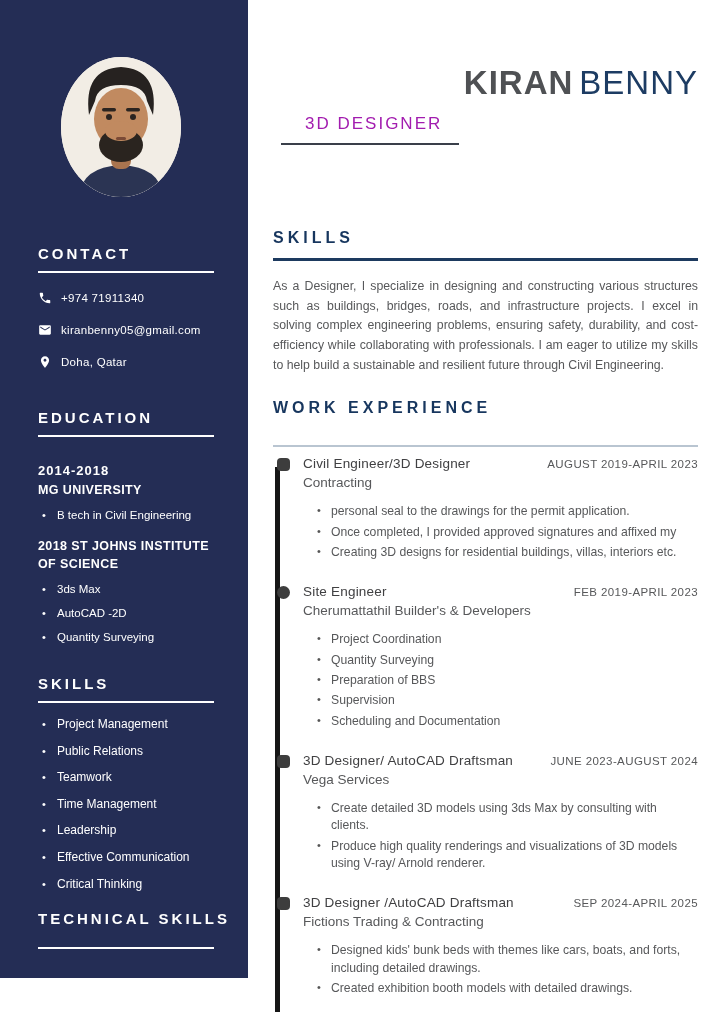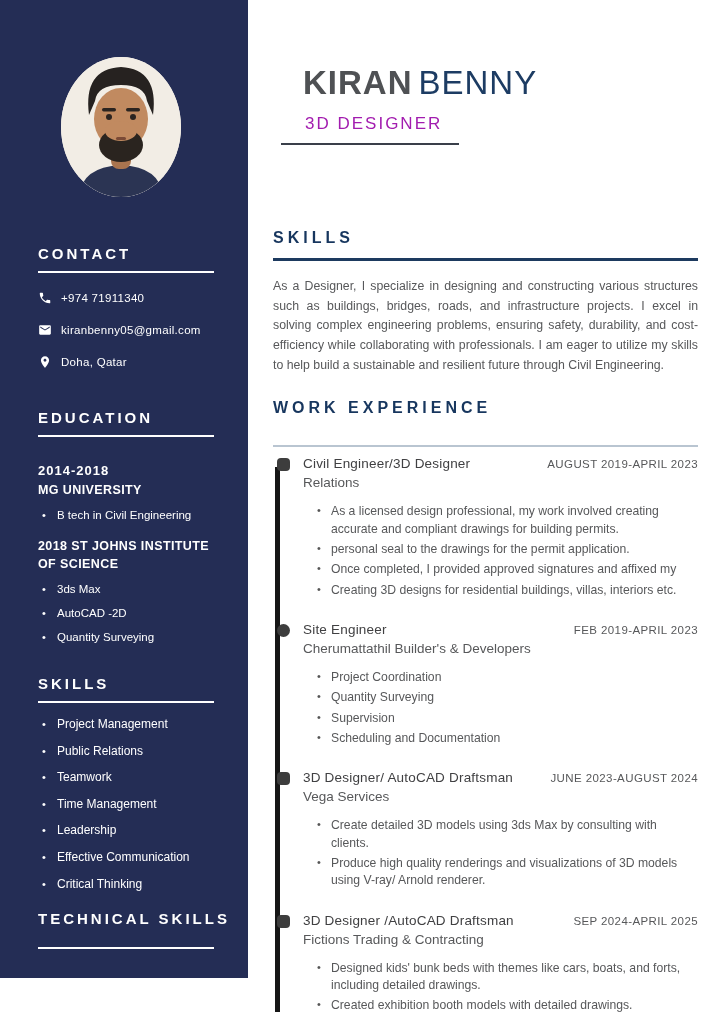--- a/index.html
+++ b/index.html
@@ -48,21 +48,21 @@
   .tech-list li { font-size: 10px; margin-bottom: 6px; margin-top: 46px; }
   .tech-rule-gap { margin-top: 20px; }
 
   
   .main {
     position: absolute; left: 248px; top: 0;
     width: 477px; height: 1024px;
     padding: 64px 27px 0 25px;
     color: #57585a;
   }
-  .name { font-size: 33px; letter-spacing: 1px; margin-left: 30px; white-space: nowrap; }
+  .name { font-size: 33px; letter-spacing: 1px; margin-left: 30px; white-space: nowrap; text-align: right; }
   .name .first { font-weight: bold; color: #4f5154; }
   .name .last  { font-weight: 400; color: #1d3c63; margin-left: 6px; }
   .role { font-size: 17px; color: #a21caf; letter-spacing: 2px; margin: 12px 0 0 32px; }
   .role-rule { width: 178px; height: 2px; background: #3a3f4a; margin: 9px 0 0 8px; }
 
   .sec-head {
     font-size: 16px; font-weight: bold; color: #17365e;
     letter-spacing: 4px; margin: 0;
   }
   .profile-head { margin-top: 84px; }
@@ -215,39 +215,39 @@
 
       <div class="work-body">
         <div class="tl-bar"></div>
 
         <div class="job">
           <span class="marker"></span>
           <div class="job-head">
             <h3 class="job-title">Civil Engineer/3D Designer</h3>
             <span class="job-date">AUGUST 2019-APRIL 2023</span>
           </div>
-          <div class="job-company">Relations</div>
-          <ul>
-            <li>As a licensed design professional, my work involved creating accurate and compliant drawings for building permits.</li>
+          <div class="job-company">Contracting</div>
+          <ul>
             <li>personal seal to the drawings for the permit application.</li>
             <li>Once completed, I provided approved signatures and affixed my</li>
             <li>Creating 3D designs for residential buildings, villas, interiors etc.</li>
           </ul>
         </div>
 
         <div class="job">
           <span class="marker" style="border-radius:50%;"></span>
           <div class="job-head">
             <h3 class="job-title">Site Engineer</h3>
             <span class="job-date">FEB 2019-APRIL 2023</span>
           </div>
           <div class="job-company">Cherumattathil Builder's &amp; Developers</div>
           <ul>
             <li>Project Coordination</li>
             <li>Quantity Surveying</li>
+            <li>Preparation of BBS</li>
             <li>Supervision</li>
             <li>Scheduling and Documentation</li>
           </ul>
         </div>
 
         <div class="job">
           <span class="marker"></span>
           <div class="job-head">
             <h3 class="job-title">3D Designer/ AutoCAD Draftsman</h3>
             <span class="job-date">JUNE 2023-AUGUST 2024</span>

